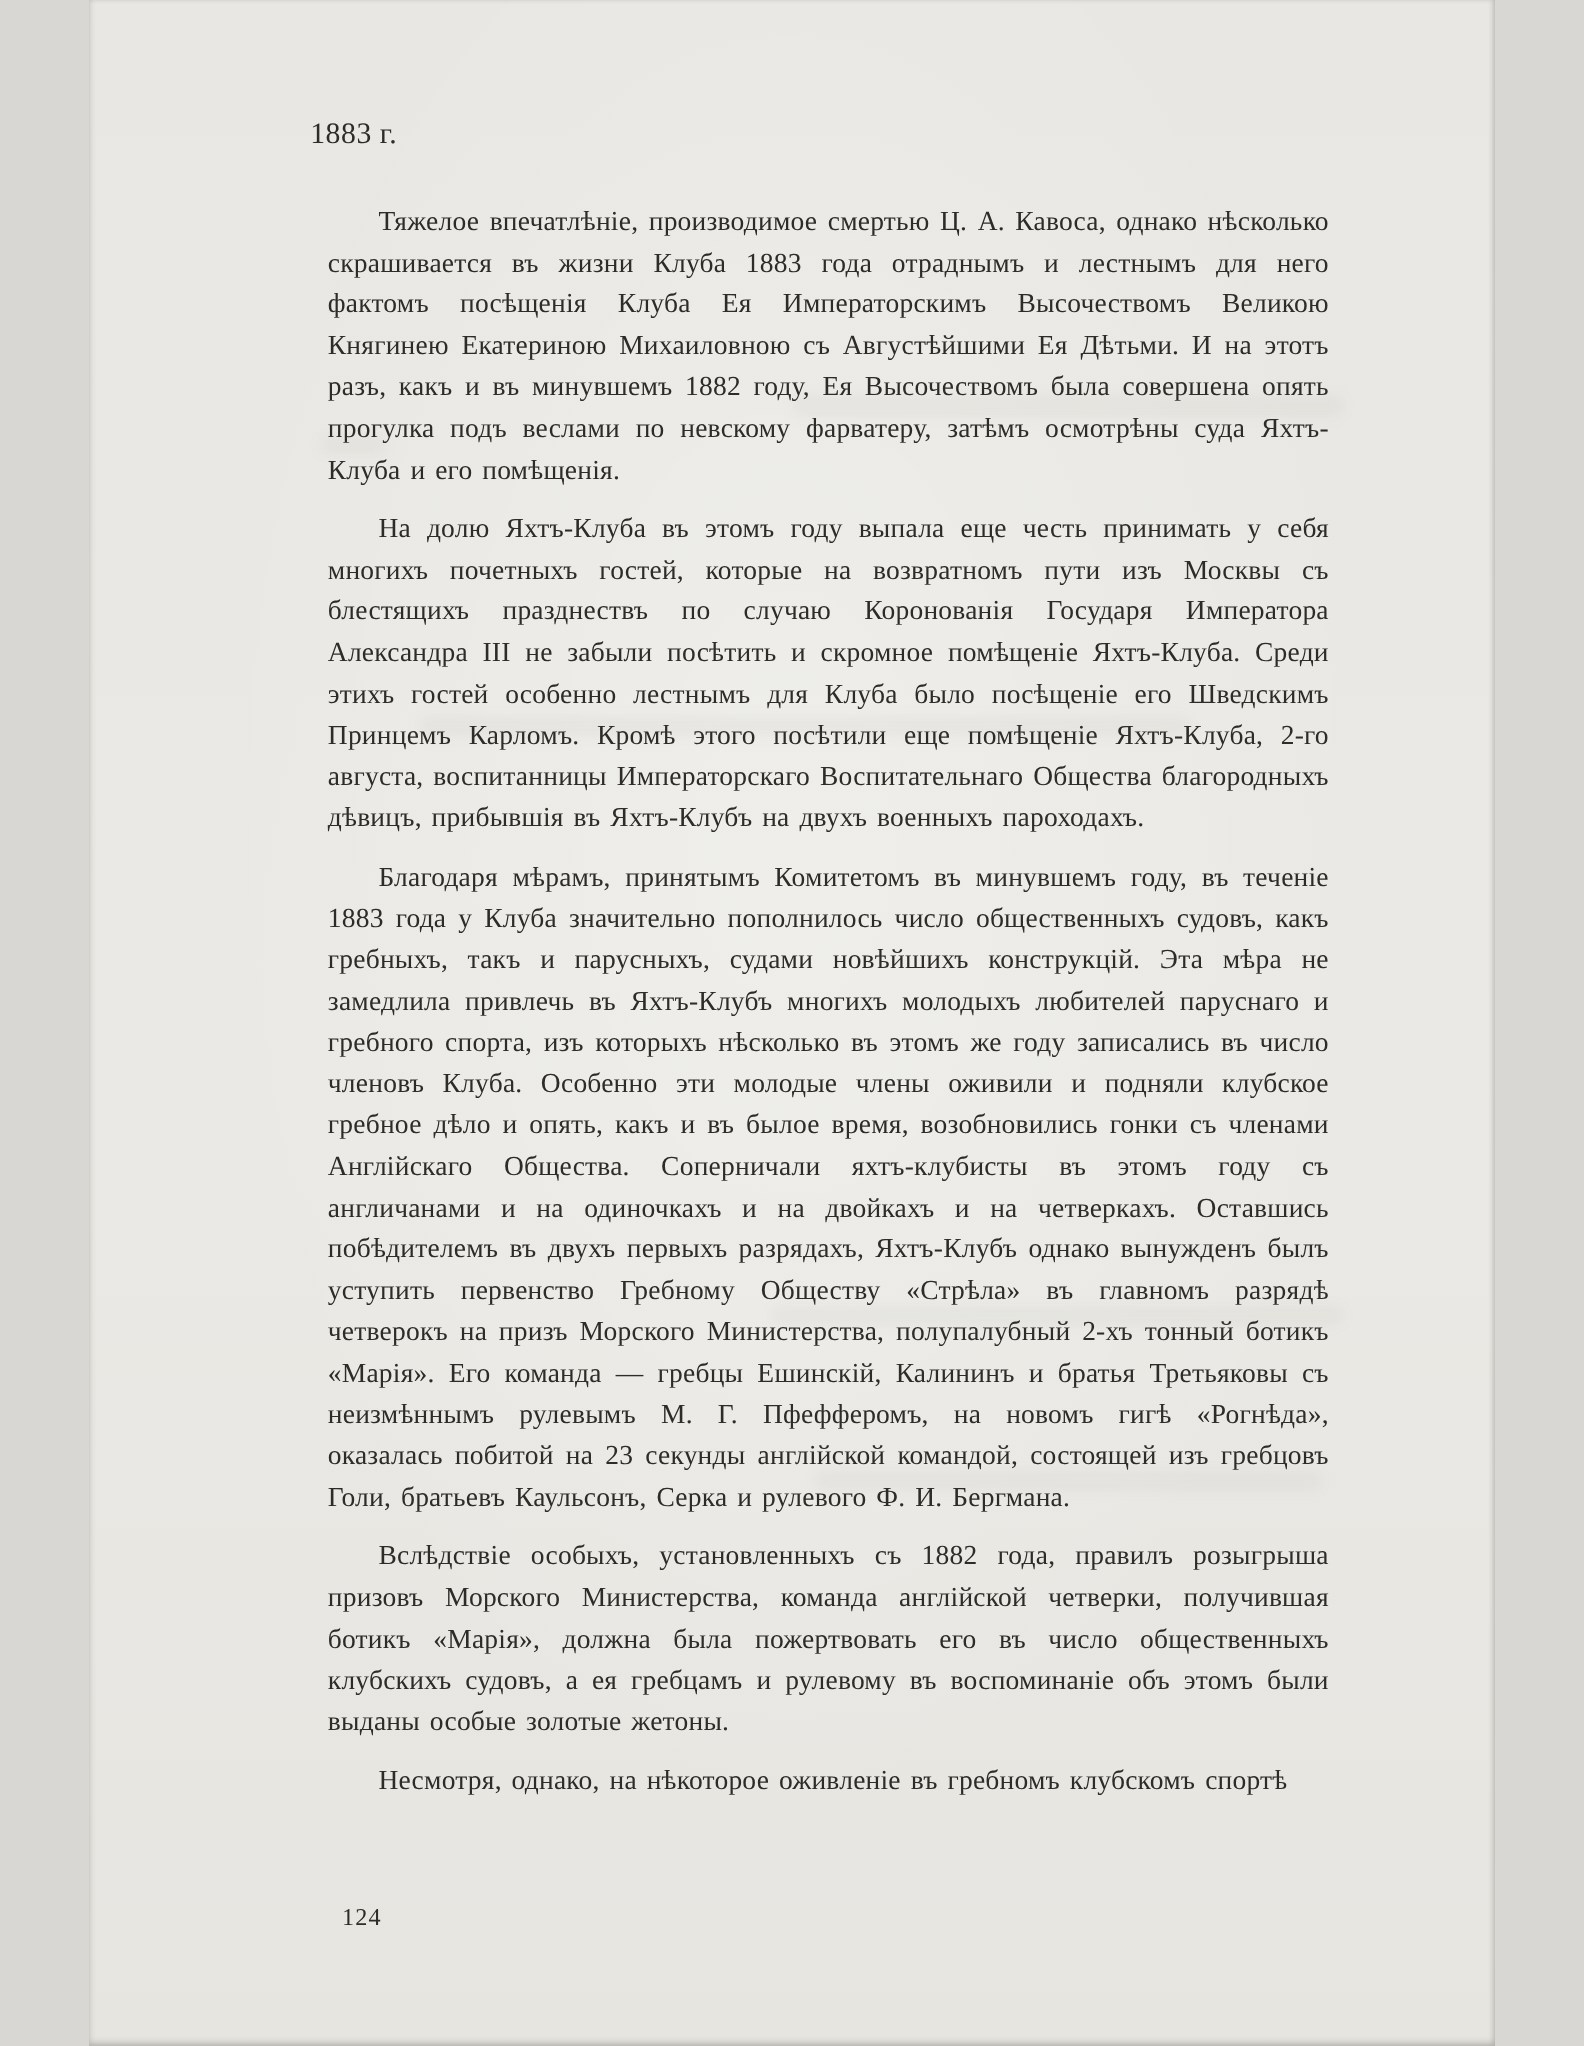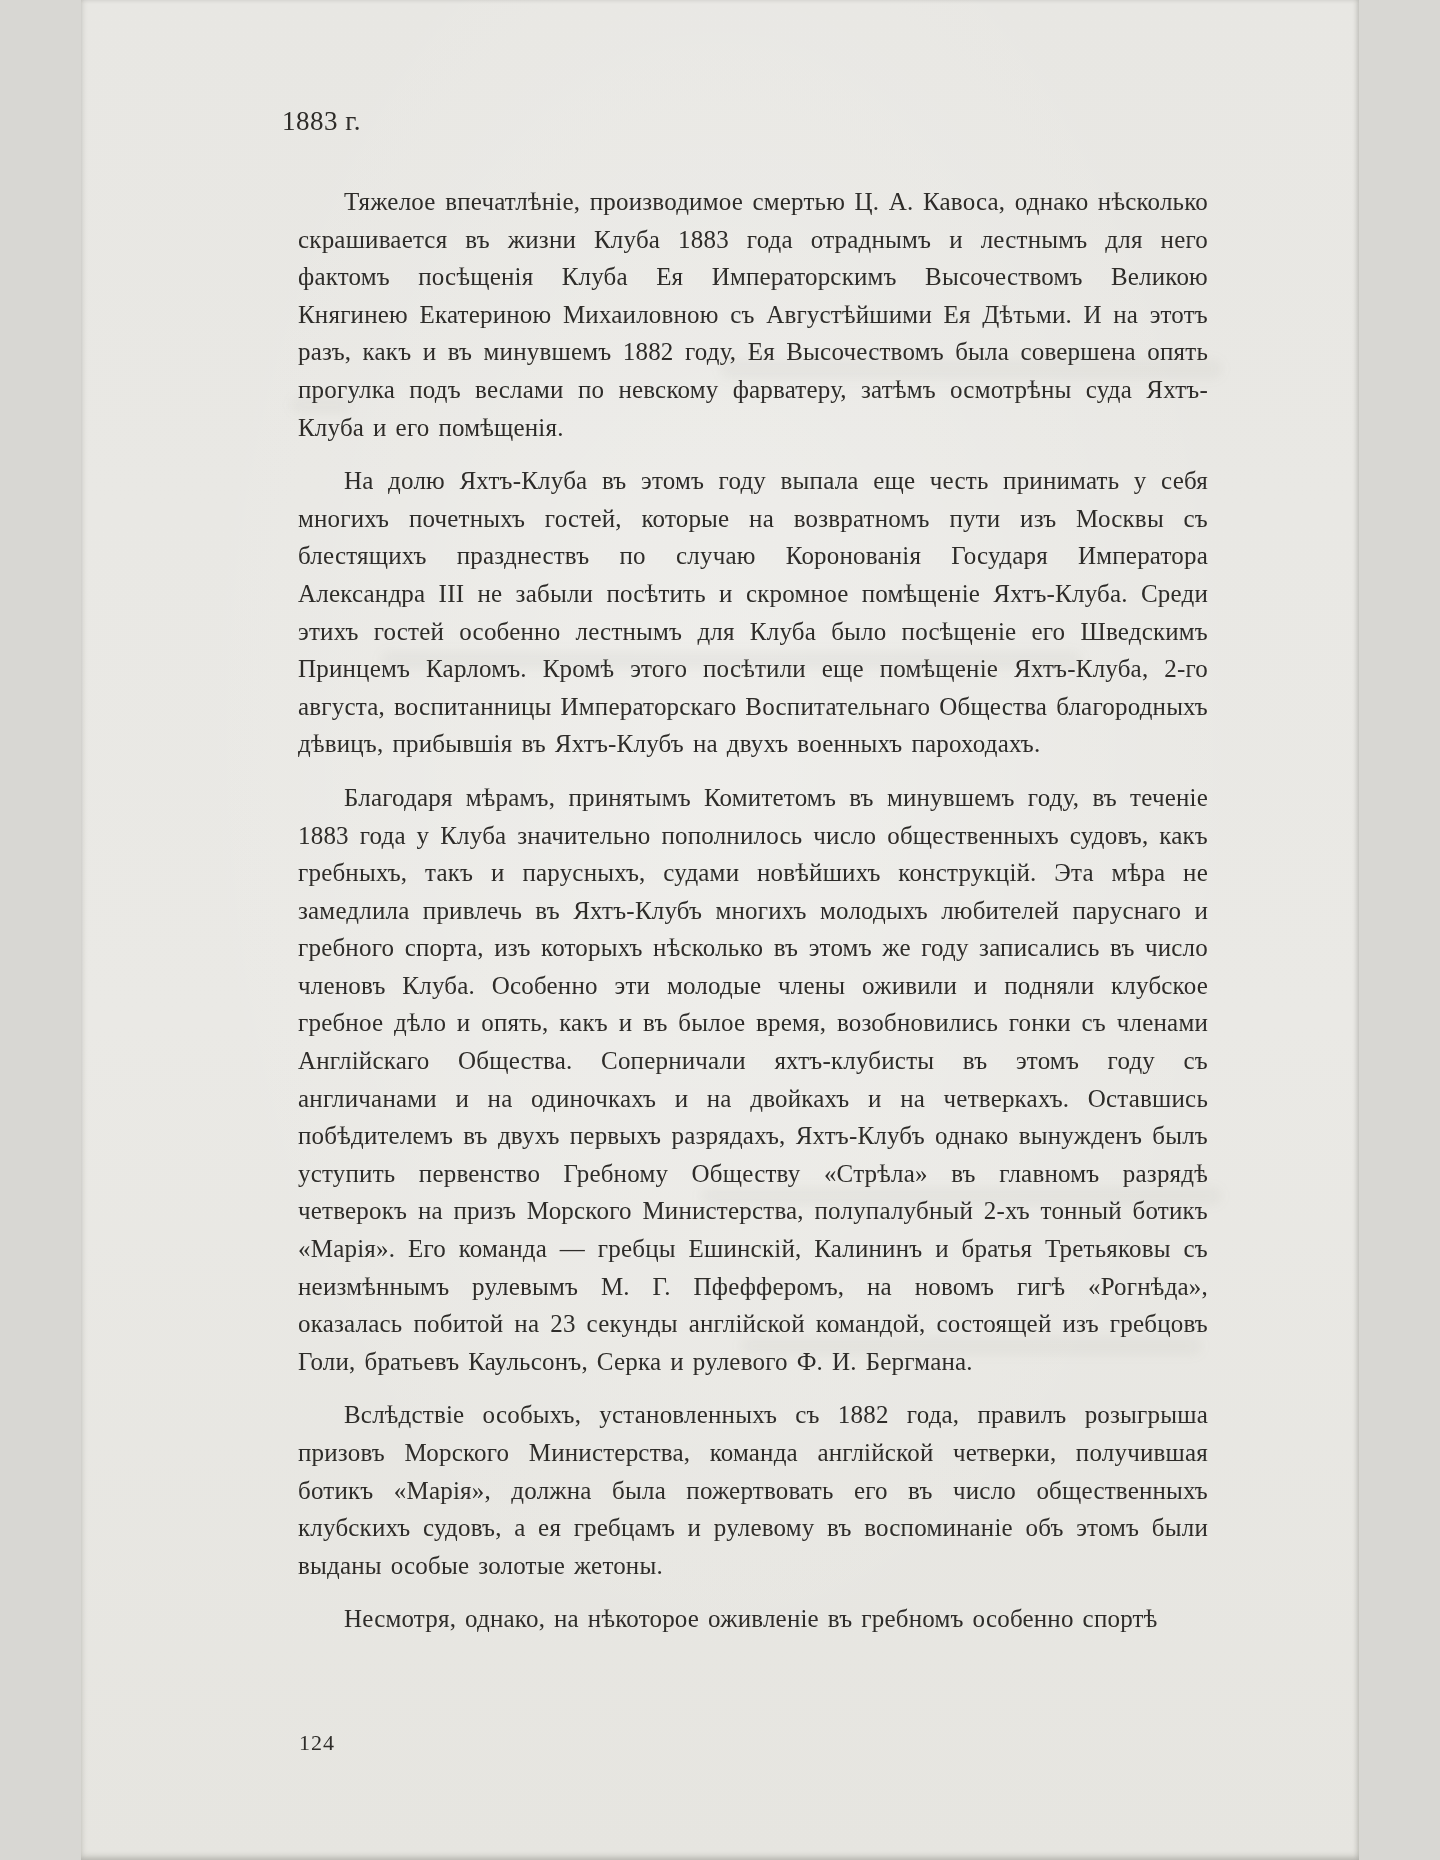--- a/index.html
+++ b/index.html
@@ -38,21 +38,21 @@
     font-size: 25px;
     line-height: 37.6px;
     text-align: justify;
     text-indent: 46px;
     word-spacing: 2.5px;
     letter-spacing: 0.2px;
     text-justify: inter-word;
   }
   .page-number {
     position: absolute;
-    left: 218px;
+    left: 230px;
     top: 1730px;
     font-size: 22px;
     letter-spacing: 1px;
   }
   
   .stain {
     position: absolute;
     pointer-events: none;
     background: rgba(120,115,105,0.06);
     filter: blur(6px);
@@ -76,18 +76,18 @@
   <div class="stain s5"></div>
 
   <div class="content">
     <h1 class="date-heading">1883 г.</h1>
 
     <div class="body-text">
       <p>Тяжелое впечатлѣніе, производимое смертью Ц. А. Кавоса, однако нѣсколько скрашивается въ жизни Клуба 1883 года отраднымъ и лестнымъ для него фактомъ посѣщенія Клуба Ея Императорскимъ Высочествомъ Великою Княгинею Екатериною Михаиловною съ Августѣйшими Ея Дѣтьми. И на этотъ разъ, какъ и въ минувшемъ 1882 году, Ея Высочествомъ была совершена опять прогулка подъ веслами по невскому фарватеру, затѣмъ осмотрѣны суда Яхтъ-Клуба и его помѣщенія.</p>
       <p>На долю Яхтъ-Клуба въ этомъ году выпала еще честь принимать у себя многихъ почетныхъ гостей, которые на возвратномъ пути изъ Москвы съ блестящихъ празднествъ по случаю Коронованія Государя Императора Александра III не забыли посѣтить и скромное помѣщеніе Яхтъ-Клуба. Среди этихъ гостей особенно лестнымъ для Клуба было посѣщеніе его Шведскимъ Принцемъ Карломъ. Кромѣ этого посѣтили еще помѣщеніе Яхтъ-Клуба, 2-го августа, воспитанницы Императорскаго Воспитательнаго Общества благородныхъ дѣвицъ, прибывшія въ Яхтъ-Клубъ на двухъ военныхъ пароходахъ.</p>
       <p>Благодаря мѣрамъ, принятымъ Комитетомъ въ минувшемъ году, въ теченіе 1883 года у Клуба значительно пополнилось число общественныхъ судовъ, какъ гребныхъ, такъ и парусныхъ, судами новѣйшихъ конструкцій. Эта мѣра не замедлила привлечь въ Яхтъ-Клубъ многихъ молодыхъ любителей паруснаго и гребного спорта, изъ которыхъ нѣсколько въ этомъ же году записались въ число членовъ Клуба. Особенно эти молодые члены оживили и подняли клубское гребное дѣло и опять, какъ и въ былое время, возобновились гонки съ членами Англійскаго Общества. Соперничали яхтъ-клубисты въ этомъ году съ англичанами и на одиночкахъ и на двойкахъ и на четверкахъ. Оставшись побѣдителемъ въ двухъ первыхъ разрядахъ, Яхтъ-Клубъ однако вынужденъ былъ уступить первенство Гребному Обществу «Стрѣла» въ главномъ разрядѣ четверокъ на призъ Морского Министерства, полупалубный 2-хъ тонный ботикъ «Марія». Его команда — гребцы Ешинскій, Калининъ и братья Третьяковы съ неизмѣннымъ рулевымъ М. Г. Пфефферомъ, на новомъ гигѣ «Рогнѣда», оказалась побитой на 23 секунды англійской командой, состоящей изъ гребцовъ Голи, братьевъ Каульсонъ, Серка и рулевого Ф. И. Бергмана.</p>
       <p>Вслѣдствіе особыхъ, установленныхъ съ 1882 года, правилъ розыгрыша призовъ Морского Министерства, команда англійской четверки, получившая ботикъ «Марія», должна была пожертвовать его въ число общественныхъ клубскихъ судовъ, а ея гребцамъ и рулевому въ воспоминаніе объ этомъ были выданы особые золотые жетоны.</p>
-      <p>Несмотря, однако, на нѣкоторое оживленіе въ гребномъ особенно спортѣ</p>
+      <p>Несмотря, однако, на нѣкоторое оживленіе въ гребномъ клубскомъ спортѣ</p>
     </div>
   </div>
 
   <div class="page-number">124</div>
 </div>
 
 </body></html>

